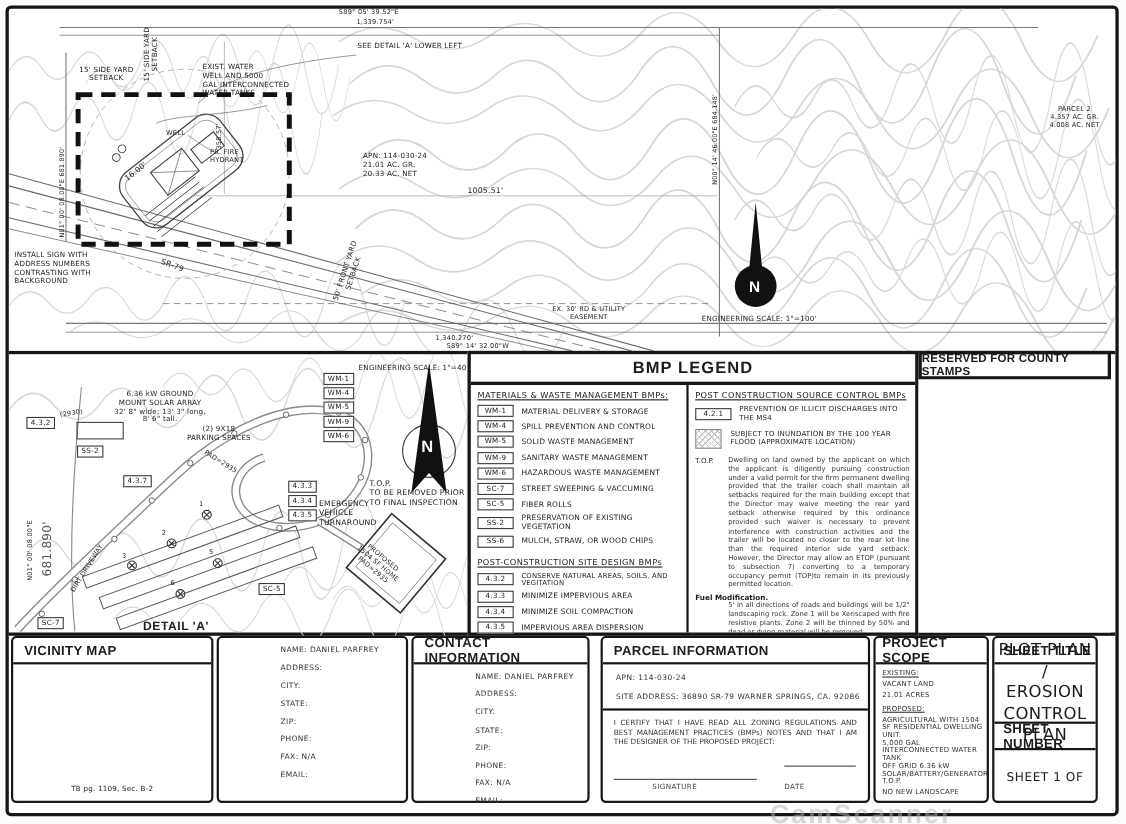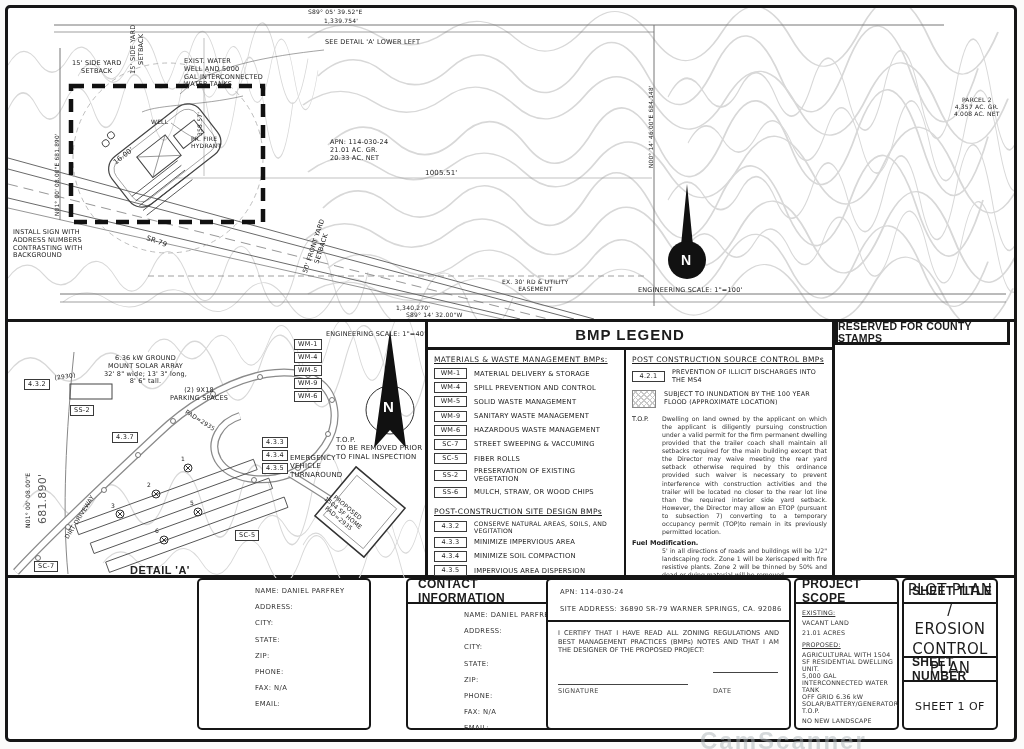--- a/index.html
+++ b/index.html
@@ -347,58 +347,63 @@
 
       </div>
     </div>
   </div>
 
   <div class="stamp-head">
     <span>RESERVED FOR COUNTY STAMPS</span>
   </div>
   <div class="abs" style="left:827px;top:337px;width:175px;height:230px;background:#fff;"></div>
 
+  <div class="tb" style="left:2px;width:184px;">
+    <div class="tb-h">VICINITY MAP</div>
+    <div class="lbl ctr" style="left:0;right:0;bottom:6px;position:absolute;">TB pg. 1109, Sec. B-2</div>
+  </div>
 
   <div class="tb" style="left:189px;width:174px;">
     <div class="fields">
       <div>NAME:  DANIEL  PARFREY</div>
       <div>ADDRESS:</div>
       <div>CITY:</div>
       <div>STATE:</div>
       <div>ZIP:</div>
       <div>PHONE:</div>
       <div>FAX:  N/A</div>
       <div>EMAIL:</div>
     </div>
   </div>
 
-  <div class="tb" style="left:366px;width:162px;margin-left:32px;">
+  <div class="tb" style="left:366px;width:162px;">
     <div class="tb-h">CONTACT INFORMATION</div>
     <div class="fields">
       <div>NAME:  DANIEL  PARFREY</div>
       <div>ADDRESS:</div>
       <div>CITY:</div>
       <div>STATE:</div>
       <div>ZIP:</div>
       <div>PHONE:</div>
       <div>FAX:  N/A</div>
       <div>EMAIL:</div>
     </div>
   </div>
 
   <div class="tb" style="left:538px;width:245px;">
+    <div class="tb-h">PARCEL INFORMATION</div>
     <div style="height:42px;border-bottom:2px solid #161616;padding:8px 0 0 12px;box-sizing:border-box;">
       <div style="font-size:6.8px;letter-spacing:.4px;margin-bottom:9px;color:#333;">APN:  114-030-24</div>
       <div style="font-size:6.8px;letter-spacing:.4px;color:#333;">SITE ADDRESS:  36890 SR-79 WARNER SPRINGS, CA. 92086</div>
     </div>
     <div style="position:relative;height:83px;padding:7px 10px 0 10px;box-sizing:border-box;">
       <div class="para" style="font-size:6.6px;">I CERTIFY THAT I HAVE READ ALL ZONING REGULATIONS AND BEST MANAGEMENT PRACTICES (BMPs) NOTES AND THAT I AM THE DESIGNER OF THE PROPOSED PROJECT:</div>
       <div style="position:absolute;left:10px;bottom:10px;width:130px;">
         <div class="sig-line"></div>
-        <div style="font-size:6.5px;letter-spacing:.4px;margin-top:2px;color:#444;">SIGNATURE</div>
+        <div style="font-size:6.5px;letter-spacing:.4px;margin-top:2px;color:#444;margin-left:35px;">SIGNATURE</div>
       </div>
       <div style="position:absolute;left:165px;bottom:10px;width:65px;">
         <div class="sig-line"></div>
         <div style="font-size:6.5px;letter-spacing:.4px;margin-top:14px;color:#444;">DATE</div>
       </div>
     </div>
   </div>
 
   <div class="tb" style="left:786px;width:105px;">
     <div class="tb-h" style="padding-left:6px;">PROJECT SCOPE</div>

